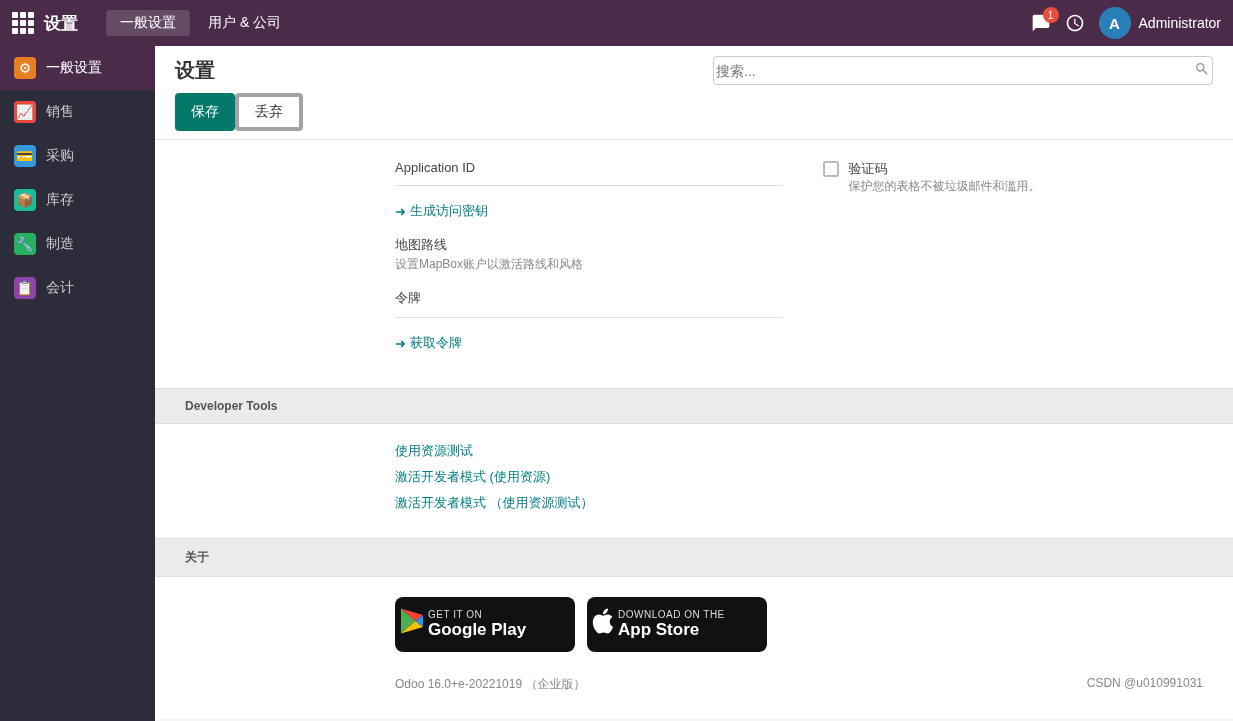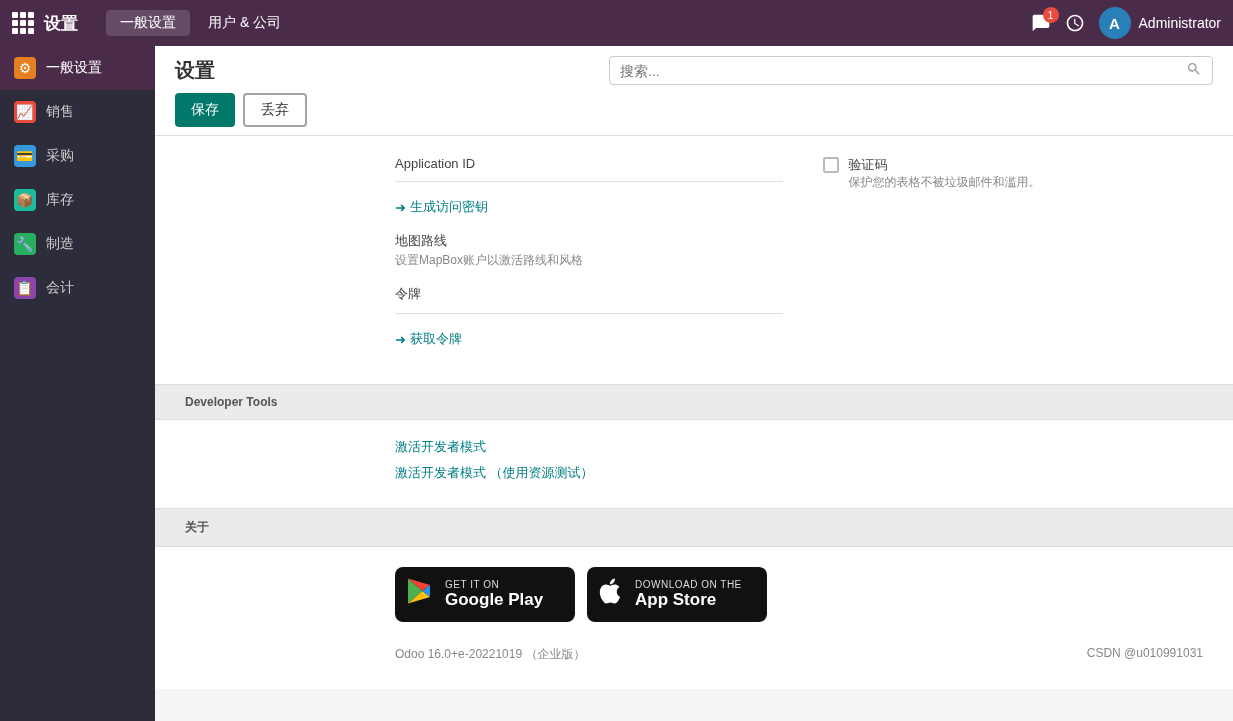--- a/index.html
+++ b/index.html
@@ -159,53 +159,52 @@
     .page-title {
       font-size: 20px;
       font-weight: 600;
       color: #333;
     }
     .search-bar {
       display: flex;
       align-items: center;
       border: 1px solid #ccc;
       border-radius: 4px;
-      padding: 4px 10px;
-      width: 604px;
+      padding: 4px 2px;
+      width: 500px;
       background: white;
     }
     .search-bar input {
       border: none;
       outline: none;
       width: 100%;
       font-size: 14px;
       color: #999;
     }
     .search-icon-btn {
       cursor: pointer;
       color: #666;
     }
     .action-bar {
       display: flex;
-      gap: 8px;
       padding-bottom: 8px;
     }
     .btn-save {
       background: #00796b;
       color: white;
       border: none;
       padding: 6px 16px;
       border-radius: 4px;
       cursor: pointer;
       font-size: 14px;
     }
     .btn-discard {
       background: white;
       color: #333;
-      border: 2px solid #a3a3a3;
+      border: 4px solid #a3a3a3;
       padding: 6px 16px;
       border-radius: 4px;
       cursor: pointer;
       font-size: 14px;
     }
 
     
     .settings-scroll {
       flex: 1;
       overflow-y: auto;
@@ -307,24 +306,23 @@
       padding: 20px 30px 20px 240px;
     }
     .app-badges {
       display: flex;
       gap: 12px;
       margin-bottom: 18px;
     }
     .app-badge {
       background: #111;
       border-radius: 8px;
-      padding: 8px 8px;
-      display: flex;
-      align-items: center;
-      gap: 10px;
+      padding: 8px 1px;
+      display: flex;
+      align-items: center;
       color: white;
       cursor: pointer;
       min-width: 180px;
     }
     .badge-icon {
       font-size: 28px;
     }
     .badge-text-top {
       font-size: 10px;
       text-transform: uppercase;
@@ -482,21 +480,22 @@
                 <div class="verify-desc">保护您的表格不被垃圾邮件和滥用。</div>
               </div>
             </div>
           </div>
         </div>
       </div>
 
       <div class="section-header">Developer Tools</div>
 
       <div class="dev-links">
-        <a class="dev-link">激活开发者模式</a>
+        <a class="dev-link">使用资源测试</a>
+        <a class="dev-link">激活开发者模式 (使用资源)</a>
         <a class="dev-link">激活开发者模式 （使用资源测试）</a>
       </div>
 
       <div class="section-header">关于</div>
 
       <div class="about-section">
         <div class="app-badges">
 
           <div class="app-badge">
             <div class="badge-icon">

